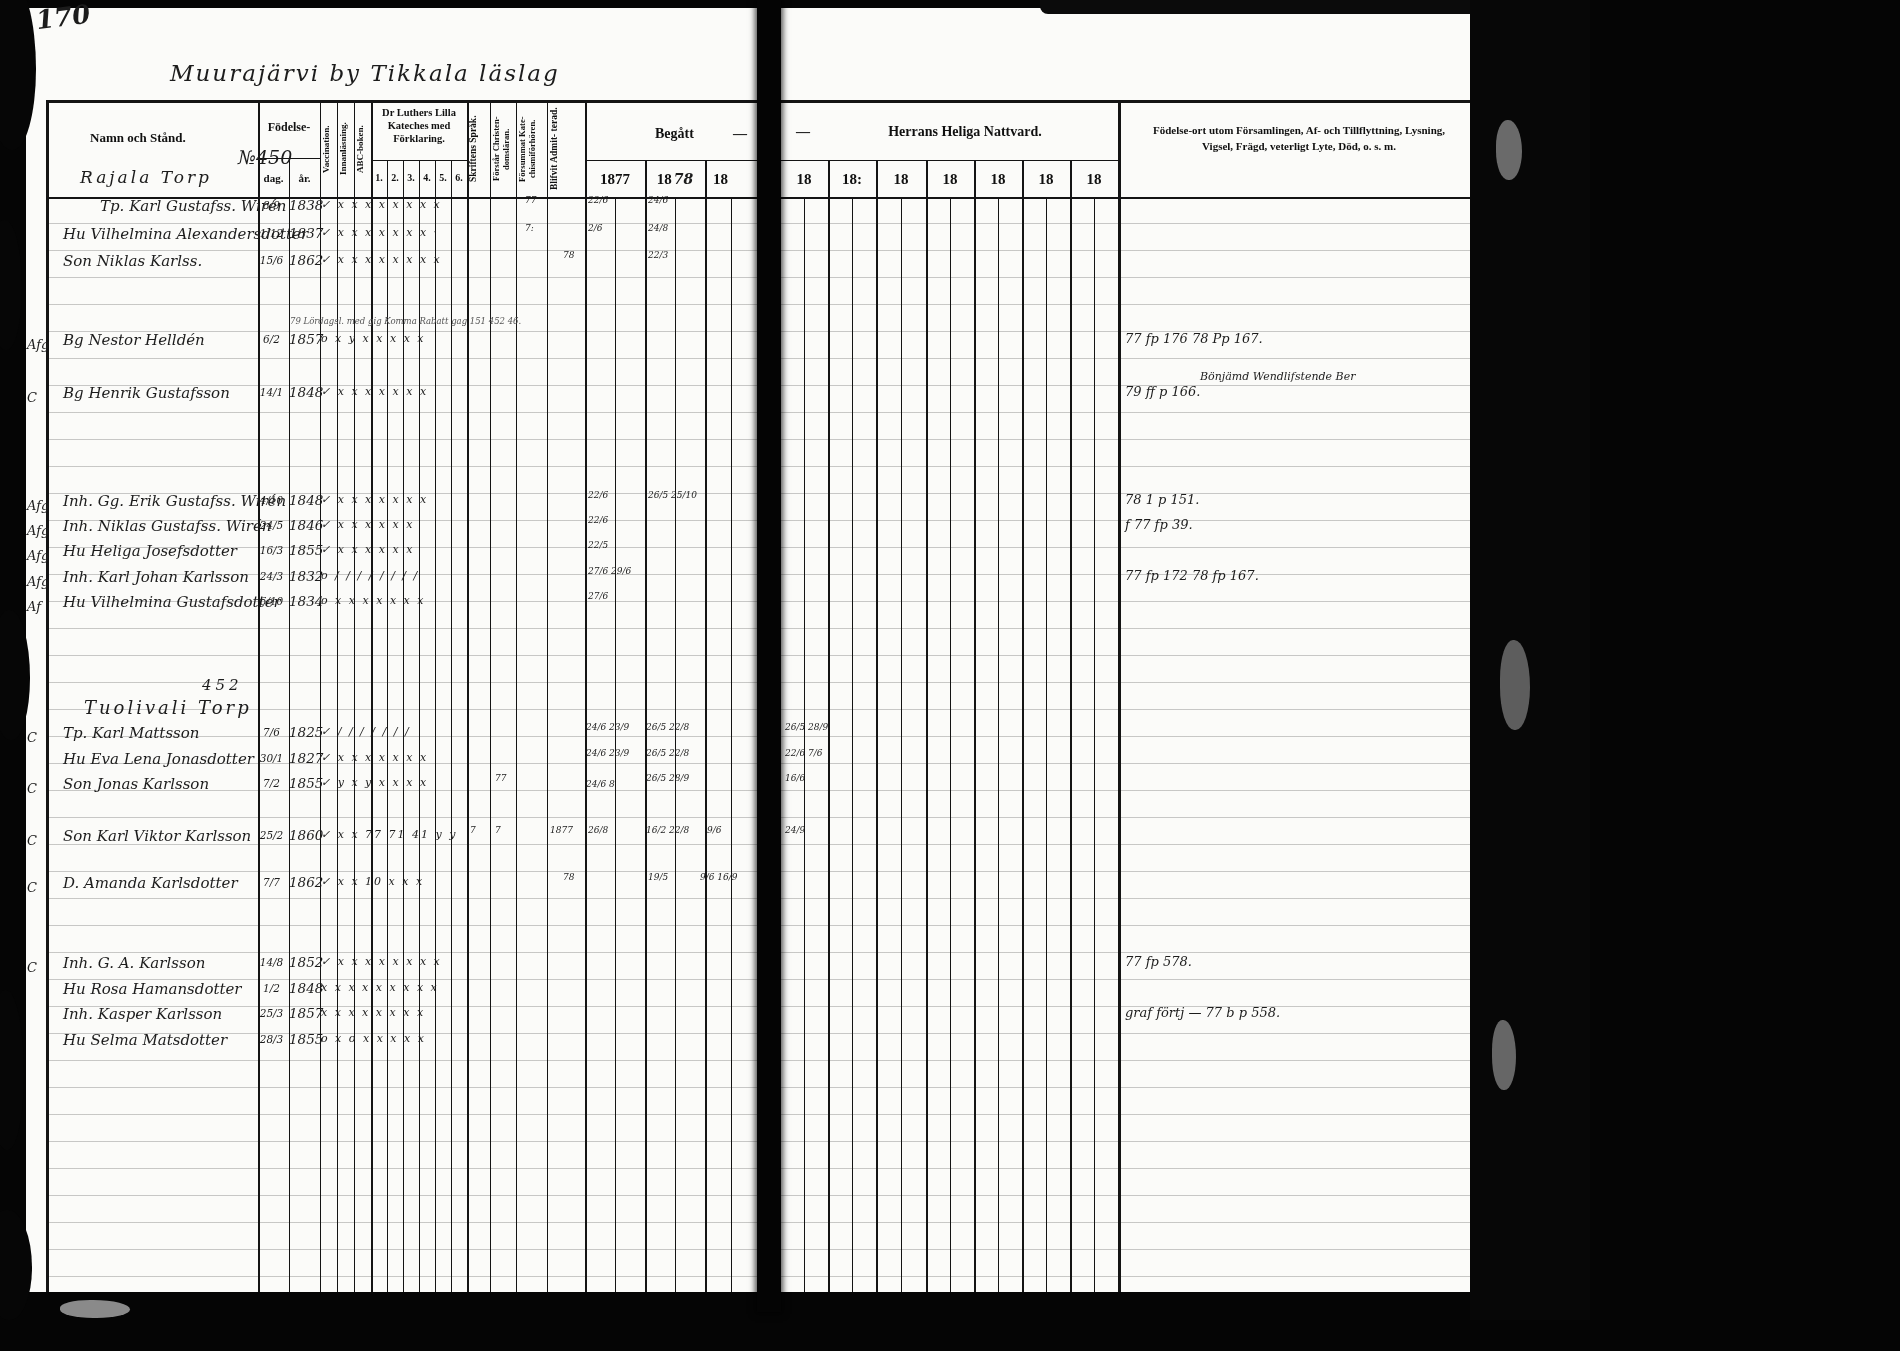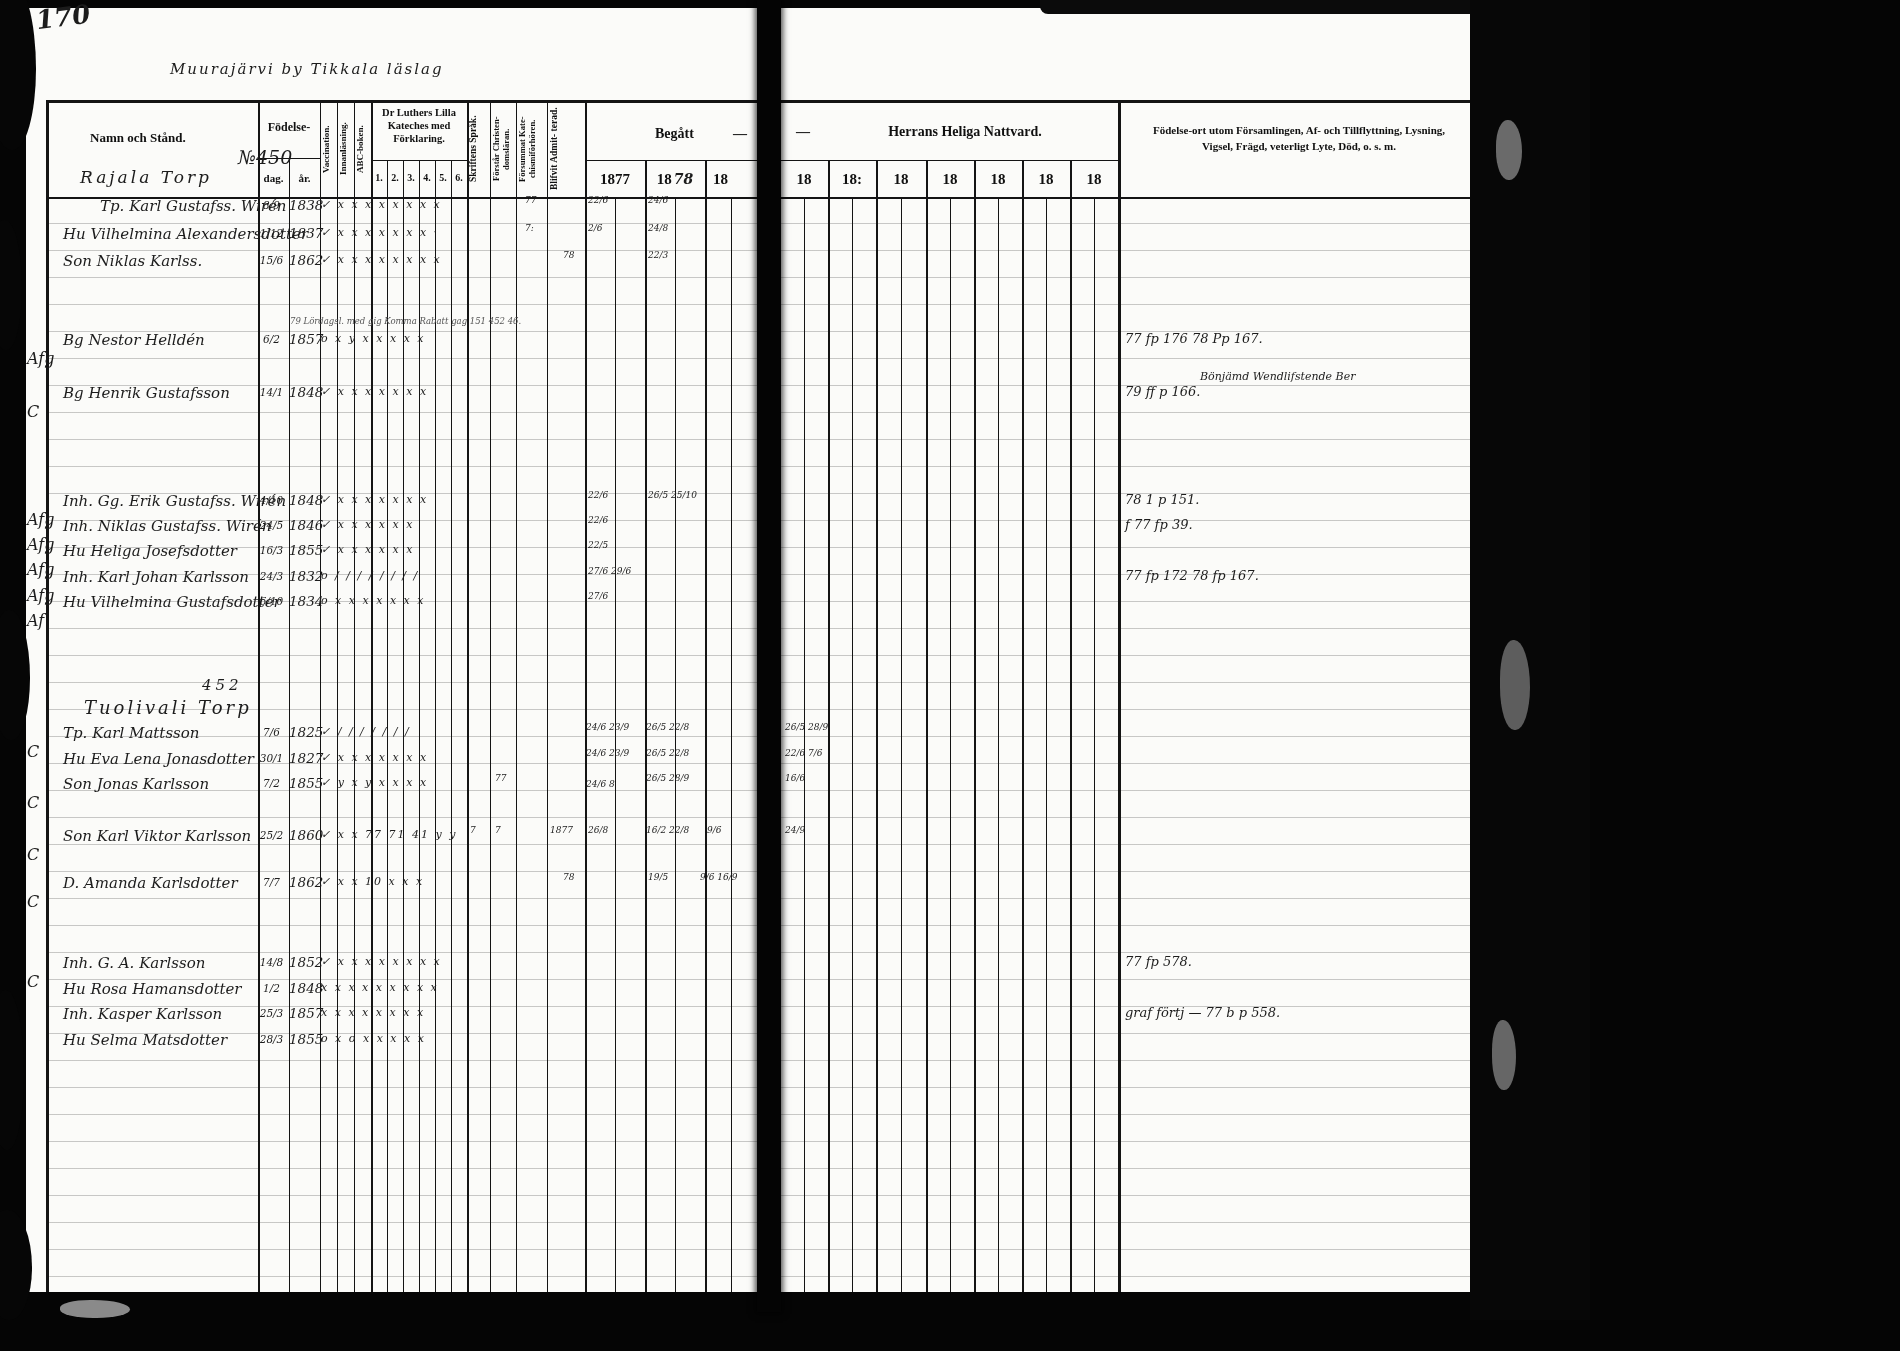--- a/index.html
+++ b/index.html
@@ -19,35 +19,35 @@
            font-weight:bold;font-size:15px;color:#101010;}
   
   .hw{font-family:"DejaVu Serif",serif;font-style:italic;color:#1c1c1c;white-space:nowrap;}
   .row{position:absolute;left:55px;width:1420px;height:26px;}
   .nm{position:absolute;left:8px;top:0;font-size:15px;}
   .dg{position:absolute;left:199px;top:2px;width:35px;text-align:center;font-size:10.5px;}
   .yy{position:absolute;left:234px;top:0;width:34px;text-align:center;font-size:13.5px;}
   .mk{position:absolute;left:266px;top:1px;width:155px;font-size:11px;letter-spacing:2px;}
   .fm{position:absolute;font-size:9px;top:-2px;}
   .rk{position:absolute;left:1070px;top:0;font-size:13px;}
-  .mg{position:absolute;left:-28px;top:18px;font-size:16px;}
+  .mg{position:absolute;left:-28px;top:6px;font-size:13px;}
   .sec{position:absolute;}
   
   .blob{position:absolute;background:#060606;border-radius:45% 55% 50% 50%;}
   #gutter{position:absolute;left:757px;top:0;width:24px;height:1312px;background:#040404;
           box-shadow:0 0 6px 2px rgba(0,0,0,.7);}
 </style>
 </head>
 <body>
 
 <div id="scan">
   <div id="paper"></div>
 
   <div class="hw" style="position:absolute;left:36px;top:2px;font-size:26px;transform:rotate(-7deg);font-weight:bold;">170</div>
-  <div class="hw" style="position:absolute;left:170px;top:60px;font-size:15px;letter-spacing:2px;">Muurajärvi by Tikkala läslag</div>
+  <div class="hw" style="position:absolute;left:170px;top:60px;font-size:23px;letter-spacing:2px;">Muurajärvi by Tikkala läslag</div>
 
   <div class="rules"></div>
 
   <div>
 
     <div class="hl" style="left:46px;top:100px;width:1432px;height:3px;"></div>
     <div class="hl" style="left:46px;top:197px;width:1432px;height:2px;"></div>
     <div class="hl" style="left:258px;top:158px;width:62px;"></div>
     <div class="hl" style="left:371px;top:160px;width:96px;"></div>
     <div class="hl" style="left:585px;top:160px;width:173px;"></div>

